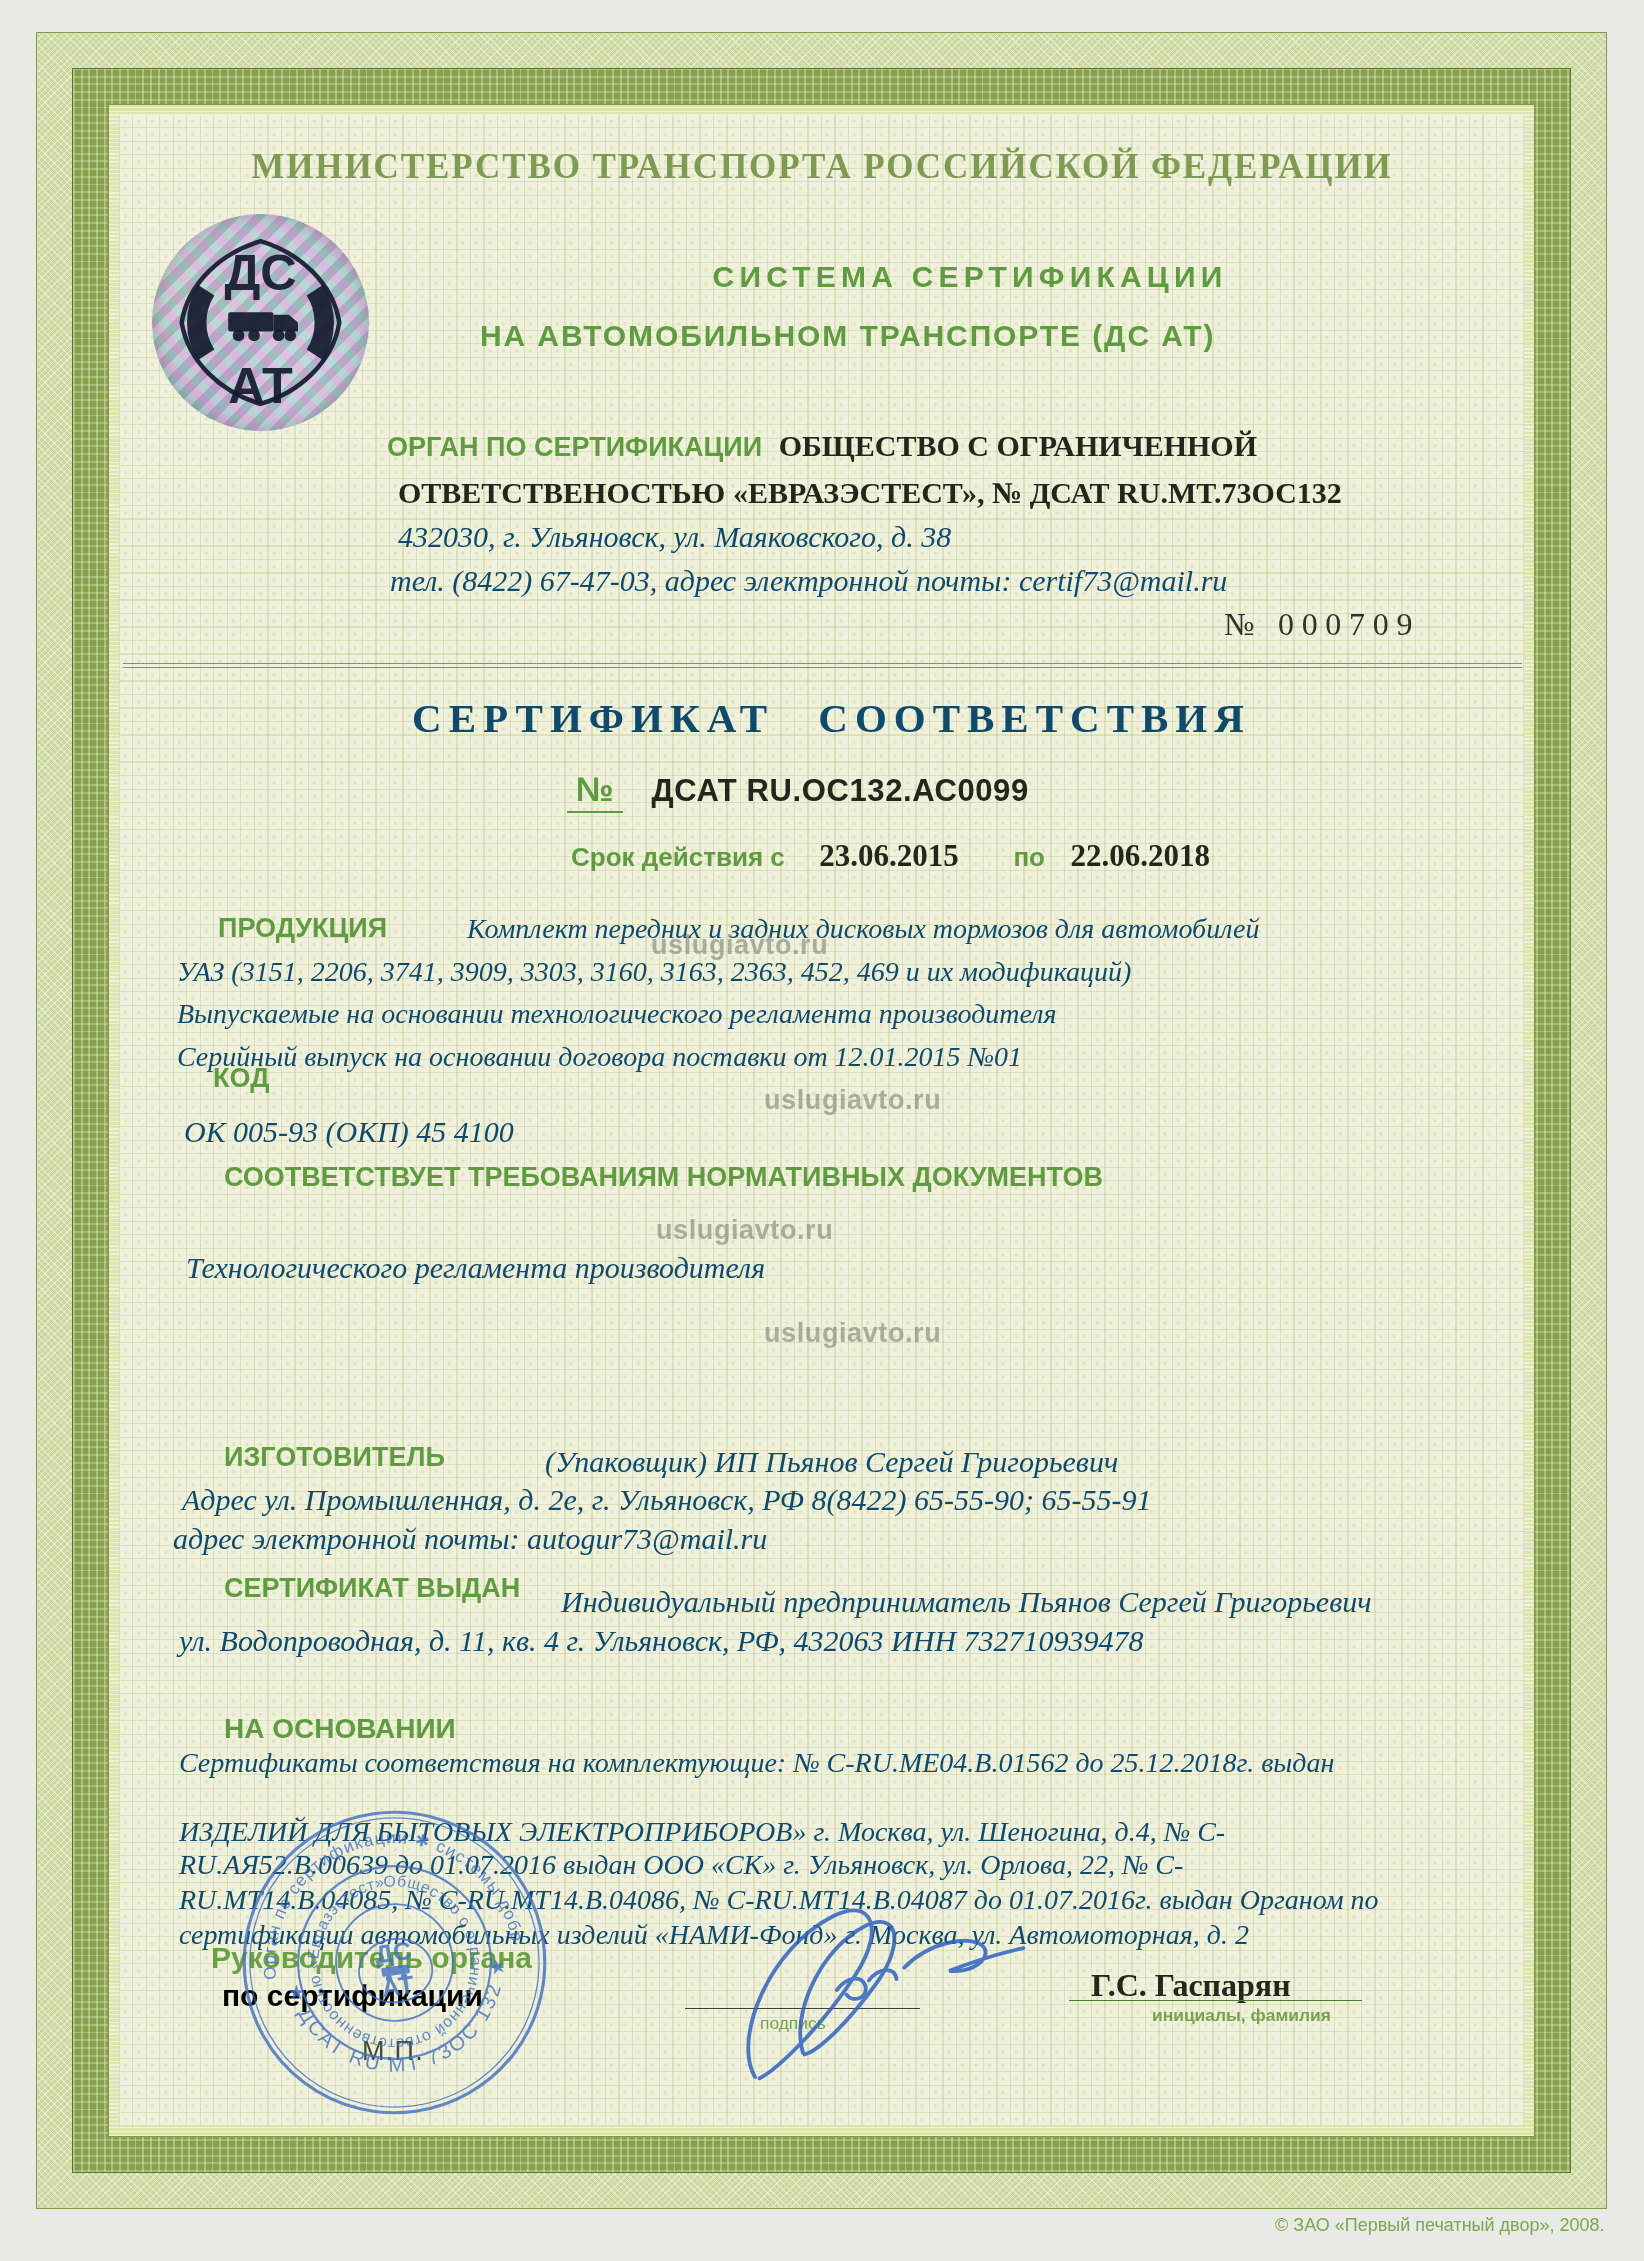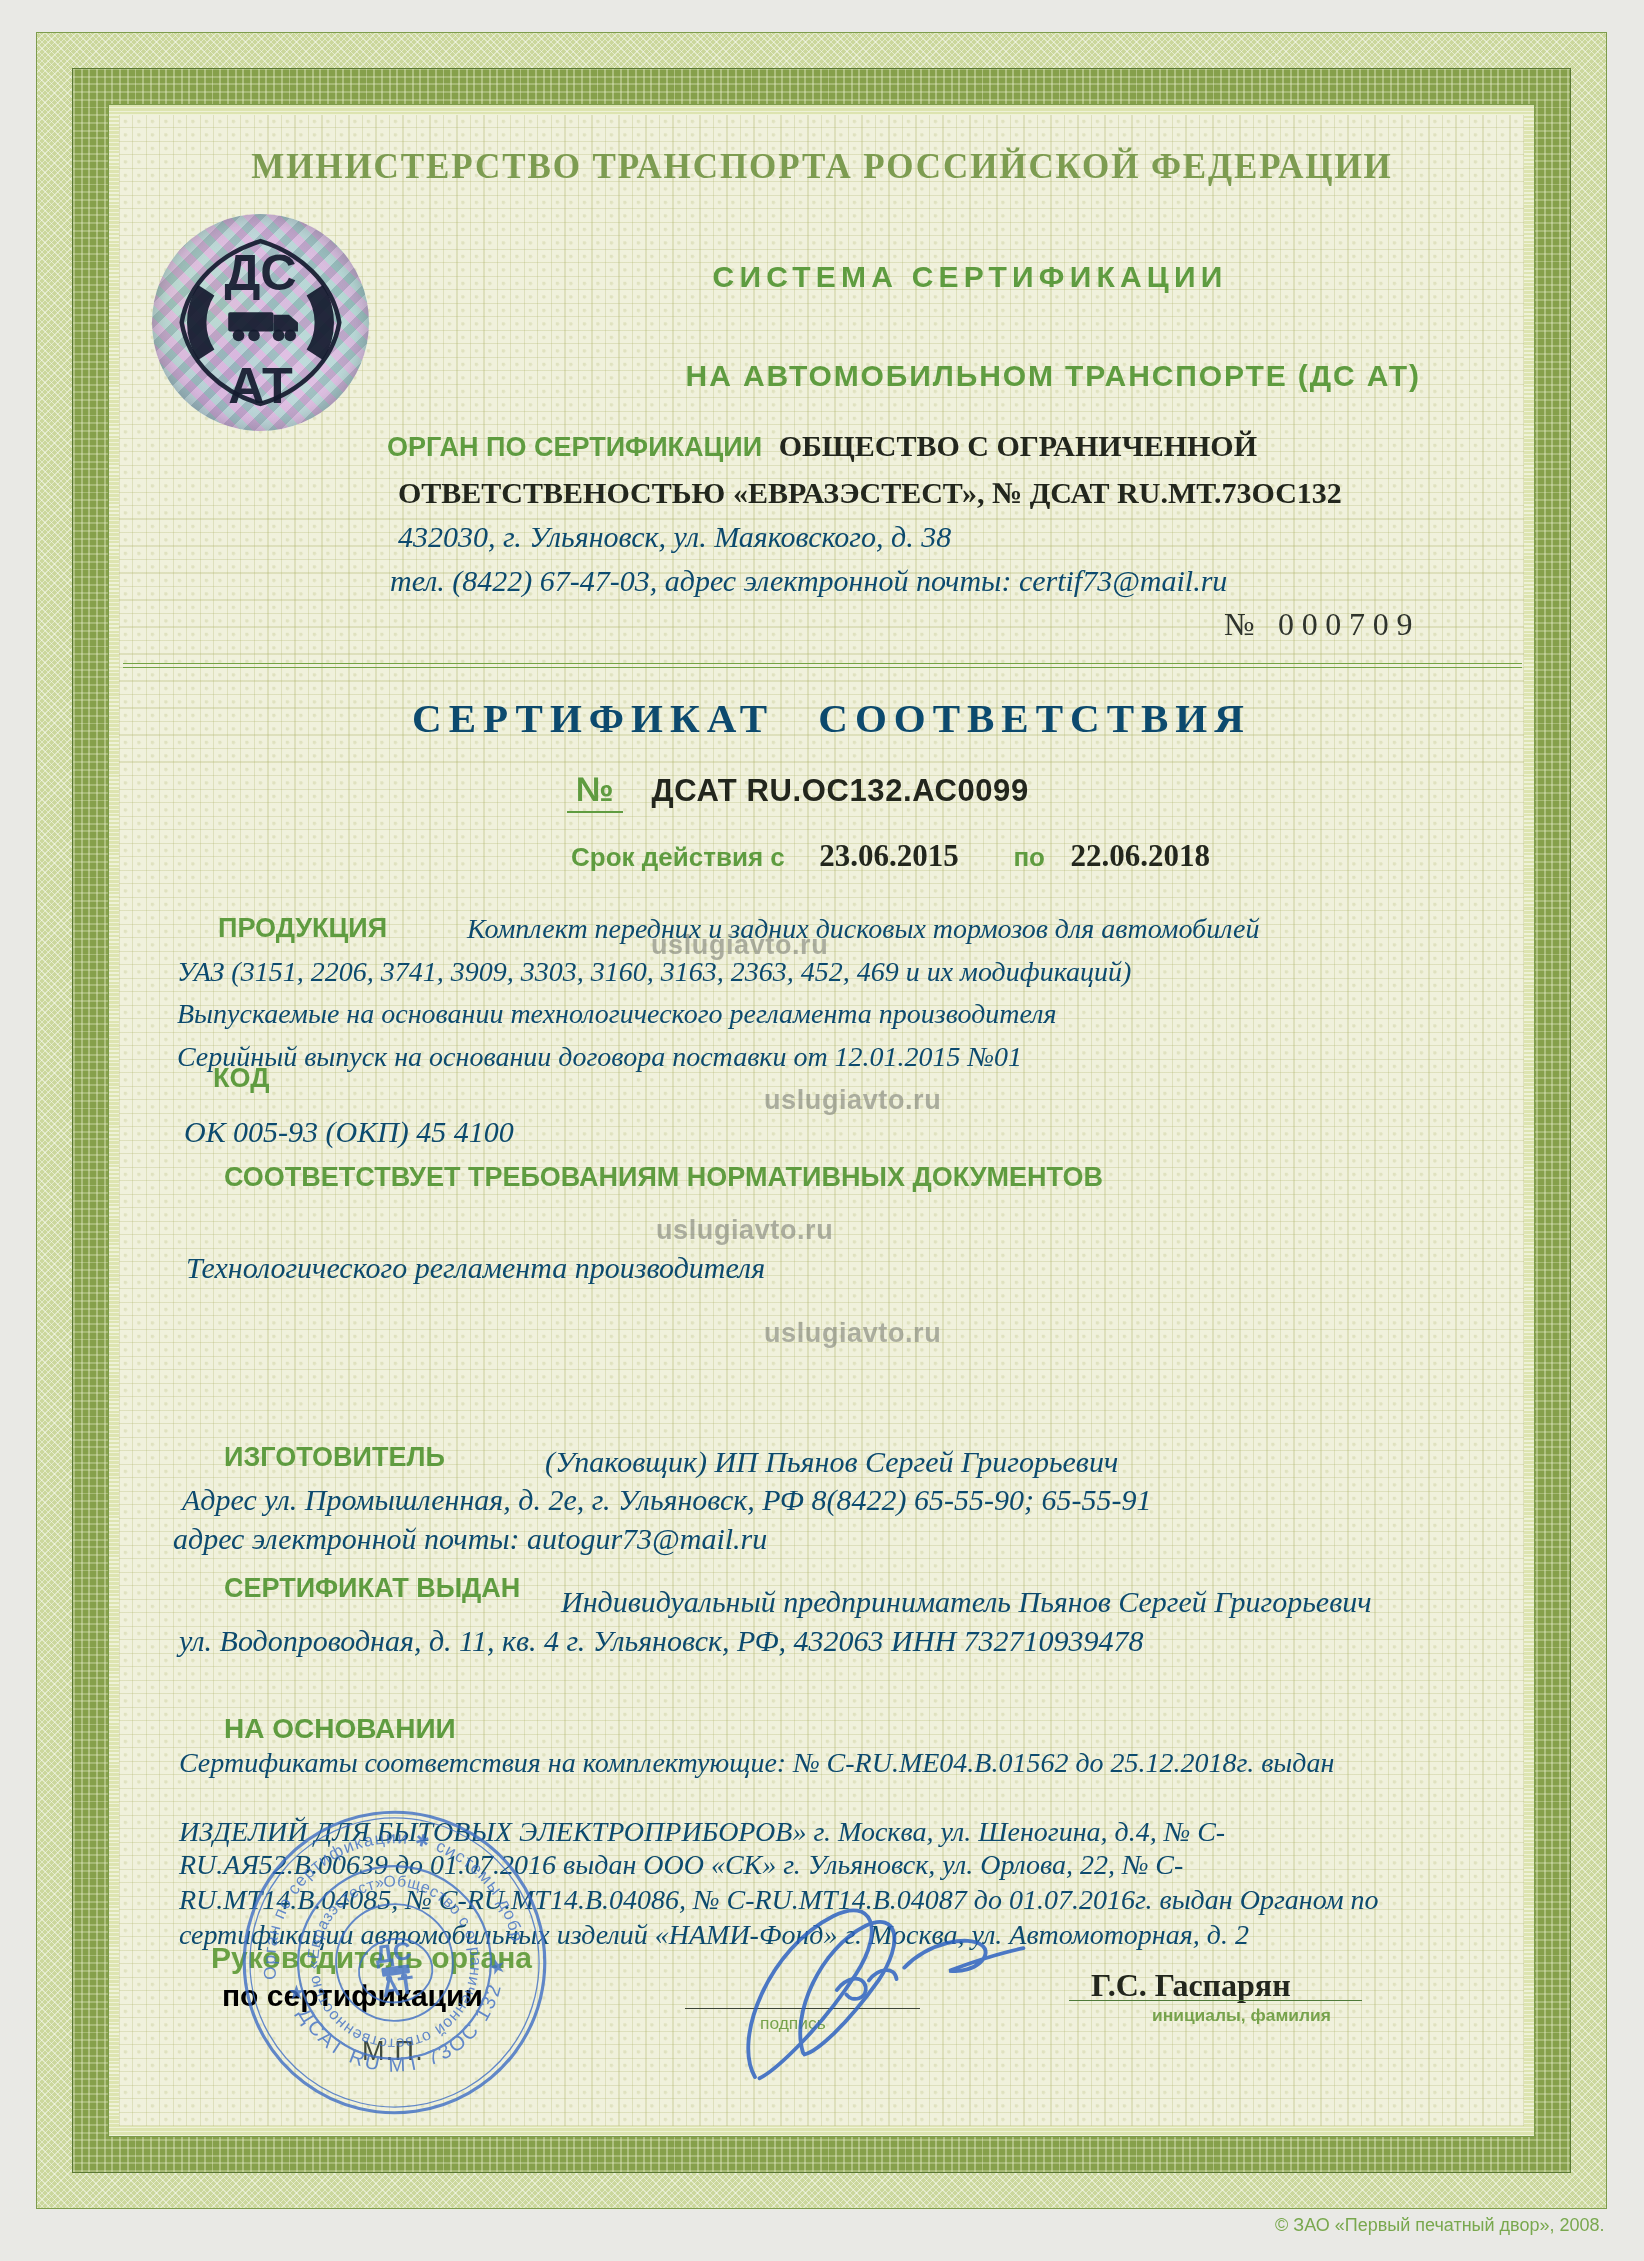--- a/index.html
+++ b/index.html
@@ -78,21 +78,21 @@
         <path d="M 188,156 h 24 l 14,12 v 14 h -38 z"></path>
         <circle cx="134" cy="188" r="9"></circle>
           <circle cx="158" cy="188" r="9"></circle>
         <circle cx="196" cy="188" r="9"></circle>
           <circle cx="214" cy="188" r="9"></circle>
       </g>
     </svg>
   </div>
 
   <div class="abs glabel" style="left:619px;top:260px;width:632px;font-size:30px;letter-spacing:5.2px;text-align:center;padding-left:35px;">СИСТЕМА СЕРТИФИКАЦИИ</div>
-  <div class="abs glabel" style="left:480px;top:319px;width:941px;font-size:30px;letter-spacing:1.9px;text-align:right;margin-top:40px;">НА АВТОМОБИЛЬНОМ ТРАНСПОРТЕ (ДС АТ)</div>
+  <div class="abs glabel" style="left:480px;top:319px;width:941px;font-size:30px;letter-spacing:1.9px;text-align:left;">НА АВТОМОБИЛЬНОМ ТРАНСПОРТЕ (ДС АТ)</div>
 
   <div class="abs" style="left:387px;top:429px;white-space:nowrap;">
     <span class="glabel" style="font-size:27px;">ОРГАН ПО СЕРТИФИКАЦИИ</span>
     <span class="serifb" style="font-size:30px;margin-left:14px;">ОБЩЕСТВО С  ОГРАНИЧЕННОЙ</span>
   </div>
   <div class="abs serifb" style="left:398px;top:476px;font-size:30px;white-space:nowrap;">ОТВЕТСТВЕНОСТЬЮ «ЕВРАЗЭСТЕСТ», № ДСАТ RU.MT.73ОС132</div>
   <div class="abs sbi" style="left:398px;top:520px;font-size:30px;white-space:nowrap;">432030, г. Ульяновск, ул. Маяковского, д. 38</div>
   <div class="abs sbi" style="left:390px;top:564px;font-size:30px;white-space:nowrap;">тел. (8422) 67-47-03, адрес электронной почты: certif73@mail.ru</div>
 
   <div class="abs blankno" style="left:1224px;top:606px;">№  000709</div>

